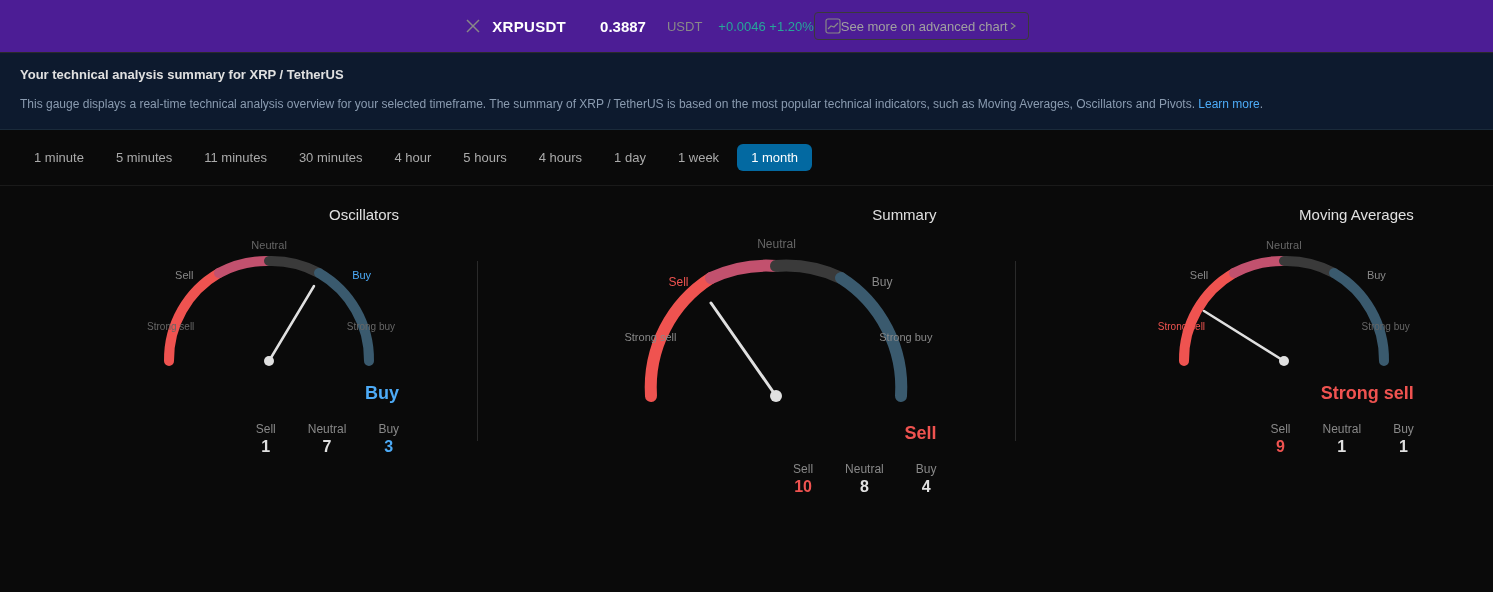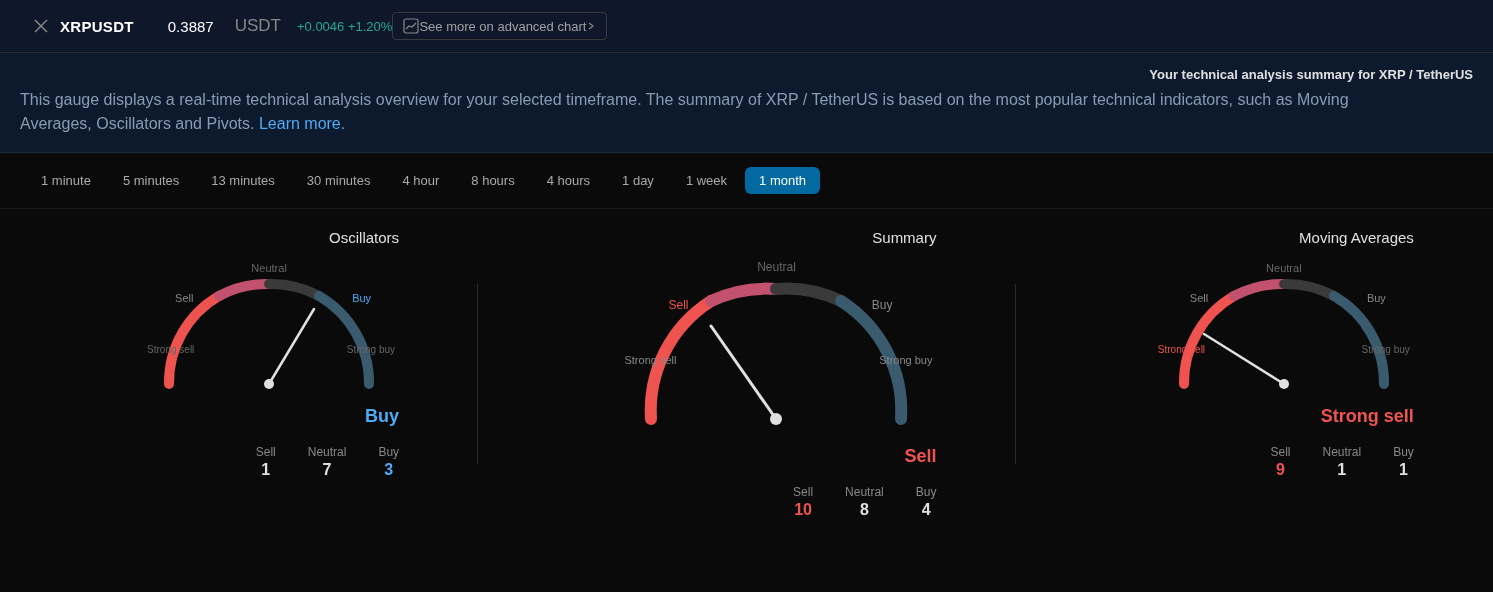--- a/index.html
+++ b/index.html
@@ -9,49 +9,49 @@
       font-family: -apple-system, BlinkMacSystemFont, 'Segoe UI', Arial, sans-serif;
       width: 1493px;
       min-height: 592px;
       overflow-x: hidden;
     }
 
     
     .header-bar {
       display: flex;
       align-items: center;
-      justify-content: flex-start;
+      justify-content: center;
       padding: 12px 32px;
       border-bottom: 1px solid #2a2a2a;
-      background: #0f172a;
+      background: #4c1d95;
     }
     .header-left {
       display: flex;
       align-items: center;
       gap: 10px;
     }
     .close-icon {
       width: 18px;
       height: 18px;
       cursor: pointer;
     }
     .pair-name {
       font-size: 15px;
       font-weight: 600;
       color: #fff;
       letter-spacing: 0.3px;
     }
     .price-value {
       font-size: 15px;
-      font-weight: 400;
+      font-weight: 700;
       color: #fff;
       margin-left: 24px;
     }
     .price-unit {
-      font-size: 17px;
+      font-size: 13px;
       color: #888;
       margin-left: 11px;
     }
     .price-change {
       font-size: 13px;
       color: #26a69a;
       margin-left: 6px;
     }
     .advanced-chart-link {
       display: flex;
@@ -68,41 +68,40 @@
     
     .info-banner {
       background: #0d1a2e;
       padding: 14px 20px 16px;
       border-bottom: 1px solid #1a2a3a;
     }
     .info-title {
       font-size: 13px;
       font-weight: 600;
       color: #e0e0e0;
-      margin-bottom: 6px;
-      text-align: right;
+      margin-bottom: 13px;
     }
     .info-desc {
-      font-size: 16px;
+      font-size: 12px;
       color: #8a9bb0;
       line-height: 1.5;
       max-width: 1400px;
     }
     .info-link {
       color: #4dabf7;
       cursor: pointer;
       text-decoration: none;
     }
 
     
     .timeframe-bar {
       display: flex;
       align-items: center;
       gap: 4px;
-      padding: 14px 27px;
+      padding: 14px 20px;
       border-bottom: 1px solid #1a1a1a;
     }
     .tf-btn {
       padding: 6px 14px;
       border-radius: 6px;
       font-size: 13px;
       color: #aaa;
       cursor: pointer;
       background: transparent;
       border: none;
@@ -217,24 +216,24 @@
   <div class="info-title">Your technical analysis summary for XRP / TetherUS</div>
   <div class="info-desc">
     <span>This gauge displays a real-time technical analysis overview for your selected timeframe. The summary of XRP / TetherUS is based on the most popular technical indicators, such as Moving Averages, Oscillators and Pivots.</span>
     <a class="info-link"> <span>Learn more</span></a>.
   </div>
 </div>
 
 <div class="timeframe-bar" id="timeframe-bar">
 <button class="tf-btn">1 minute</button>
     <button class="tf-btn">5 minutes</button>
-    <button class="tf-btn">13 minutes</button>
+    <button class="tf-btn">11 minutes</button>
     <button class="tf-btn">30 minutes</button>
     <button class="tf-btn">4 hour</button>
-    <button class="tf-btn">8 hours</button>
+    <button class="tf-btn">5 hours</button>
     <button class="tf-btn">4 hours</button>
     <button class="tf-btn">1 day</button>
     <button class="tf-btn">1 week</button>
     <button class="tf-btn active">1 month</button>
   </div>
 
 <div class="gauges-section">
 
   <div class="gauge-container">
     <div class="gauge-title">Oscillators</div>

